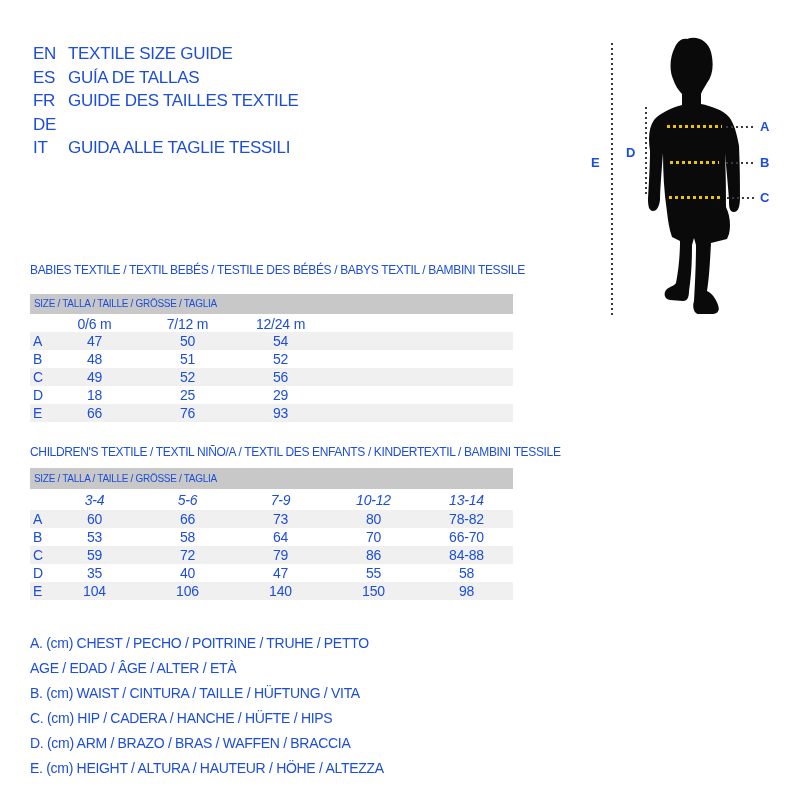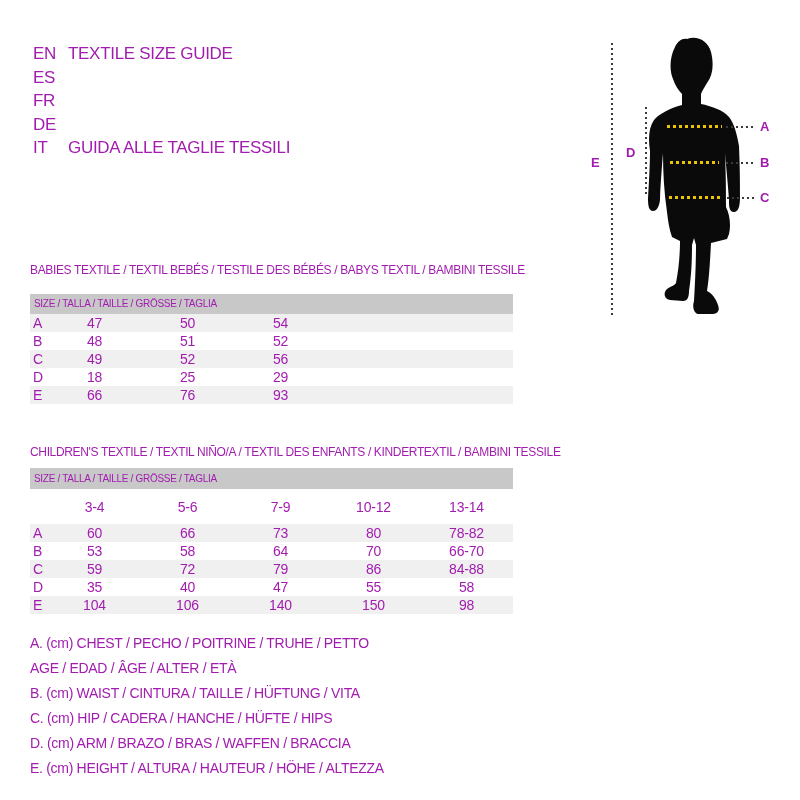--- a/index.html
+++ b/index.html
@@ -3,21 +3,21 @@
 <meta charset="utf-8">
 <style>
   * { margin: 0; padding: 0; box-sizing: border-box; }
   html, body { background: #ffffff; }
   .page {
     position: relative;
     width: 800px;
     height: 800px;
     background: #ffffff;
     font-family: "Liberation Sans", "DejaVu Sans", sans-serif;
-    color: #a21caf;
+    color: #1d4ed8;
     overflow: hidden;
   }
 
   
   .lang-block {
     position: absolute;
     left: 33px;
     top: 42px;
     font-size: 17px;
     line-height: 23.5px;
@@ -57,21 +57,21 @@
     display: grid;
     height: 18px;
     align-items: center;
     font-size: 14px;
     letter-spacing: -0.2px;
   }
   .babies .trow { grid-template-columns: 18px repeat(3, 93px) 1fr; }
   .children .trow { grid-template-columns: 18px repeat(5, 93px) 1fr; }
   .trow.thead { background: #ffffff; }
   .babies .trow.thead { height: 18px; padding-top: 1px; }
-  .children .trow.thead { height: 35px; padding-top: 1px; }
+  .children .trow.thead { height: 21px; padding-top: 1px; font-style: italic; }
   .trow.stripe { background: #f0f0f0; }
   .tcell { text-align: center; }
   .tcell.row-label { text-align: left; padding-left: 3px; }
 
   
   .legend {
     position: absolute;
     left: 30px;
     top: 631px;
     font-size: 14px;
@@ -124,23 +124,25 @@
 
 <div class="page">
 
   <div class="lang-block">
     <div class="lang-row">
       <span class="lang-code">EN</span>
       <span class="lang-title">TEXTILE SIZE GUIDE</span>
     </div>
     <div class="lang-row">
       <span class="lang-code">ES</span>
+      <span class="lang-title">GUÍA DE TALLAS</span>
     </div>
     <div class="lang-row">
       <span class="lang-code">FR</span>
+      <span class="lang-title">GUIDE DES TAILLES TEXTILE</span>
     </div>
     <div class="lang-row">
       <span class="lang-code">DE</span>
     </div>
     <div class="lang-row">
       <span class="lang-code">IT</span>
       <span class="lang-title">GUIDA ALLE TAGLIE TESSILI</span>
     </div>
   </div>
 
@@ -205,20 +207,27 @@
   <span class="fig-label l-a">A</span>
   <span class="fig-label l-b">B</span>
   <span class="fig-label l-c">C</span>
   <span class="fig-label l-d">D</span>
   <span class="fig-label l-e">E</span>
 
   <div class="section-title babies">BABIES TEXTILE / TEXTIL BEBÉS / TESTILE DES BÉBÉS / BABYS TEXTIL / BAMBINI TESSILE</div>
   <div class="size-table babies">
     <div class="size-bar">SIZE / TALLA / TAILLE / GRÖSSE / TAGLIA</div>
     <div>
+        <div class="trow thead">
+          <div class="tcell row-label"></div>
+          <div class="tcell">0/6 m</div>
+          <div class="tcell">7/12 m</div>
+          <div class="tcell">12/24 m</div>
+          <div class="tcell"></div>
+        </div>
         <div class="trow stripe">
           <div class="tcell row-label">A</div>
           <div class="tcell">47</div>
           <div class="tcell">50</div>
           <div class="tcell">54</div>
           <div class="tcell"></div>
         </div>
         <div class="trow">
           <div class="tcell row-label">B</div>
           <div class="tcell">48</div>

